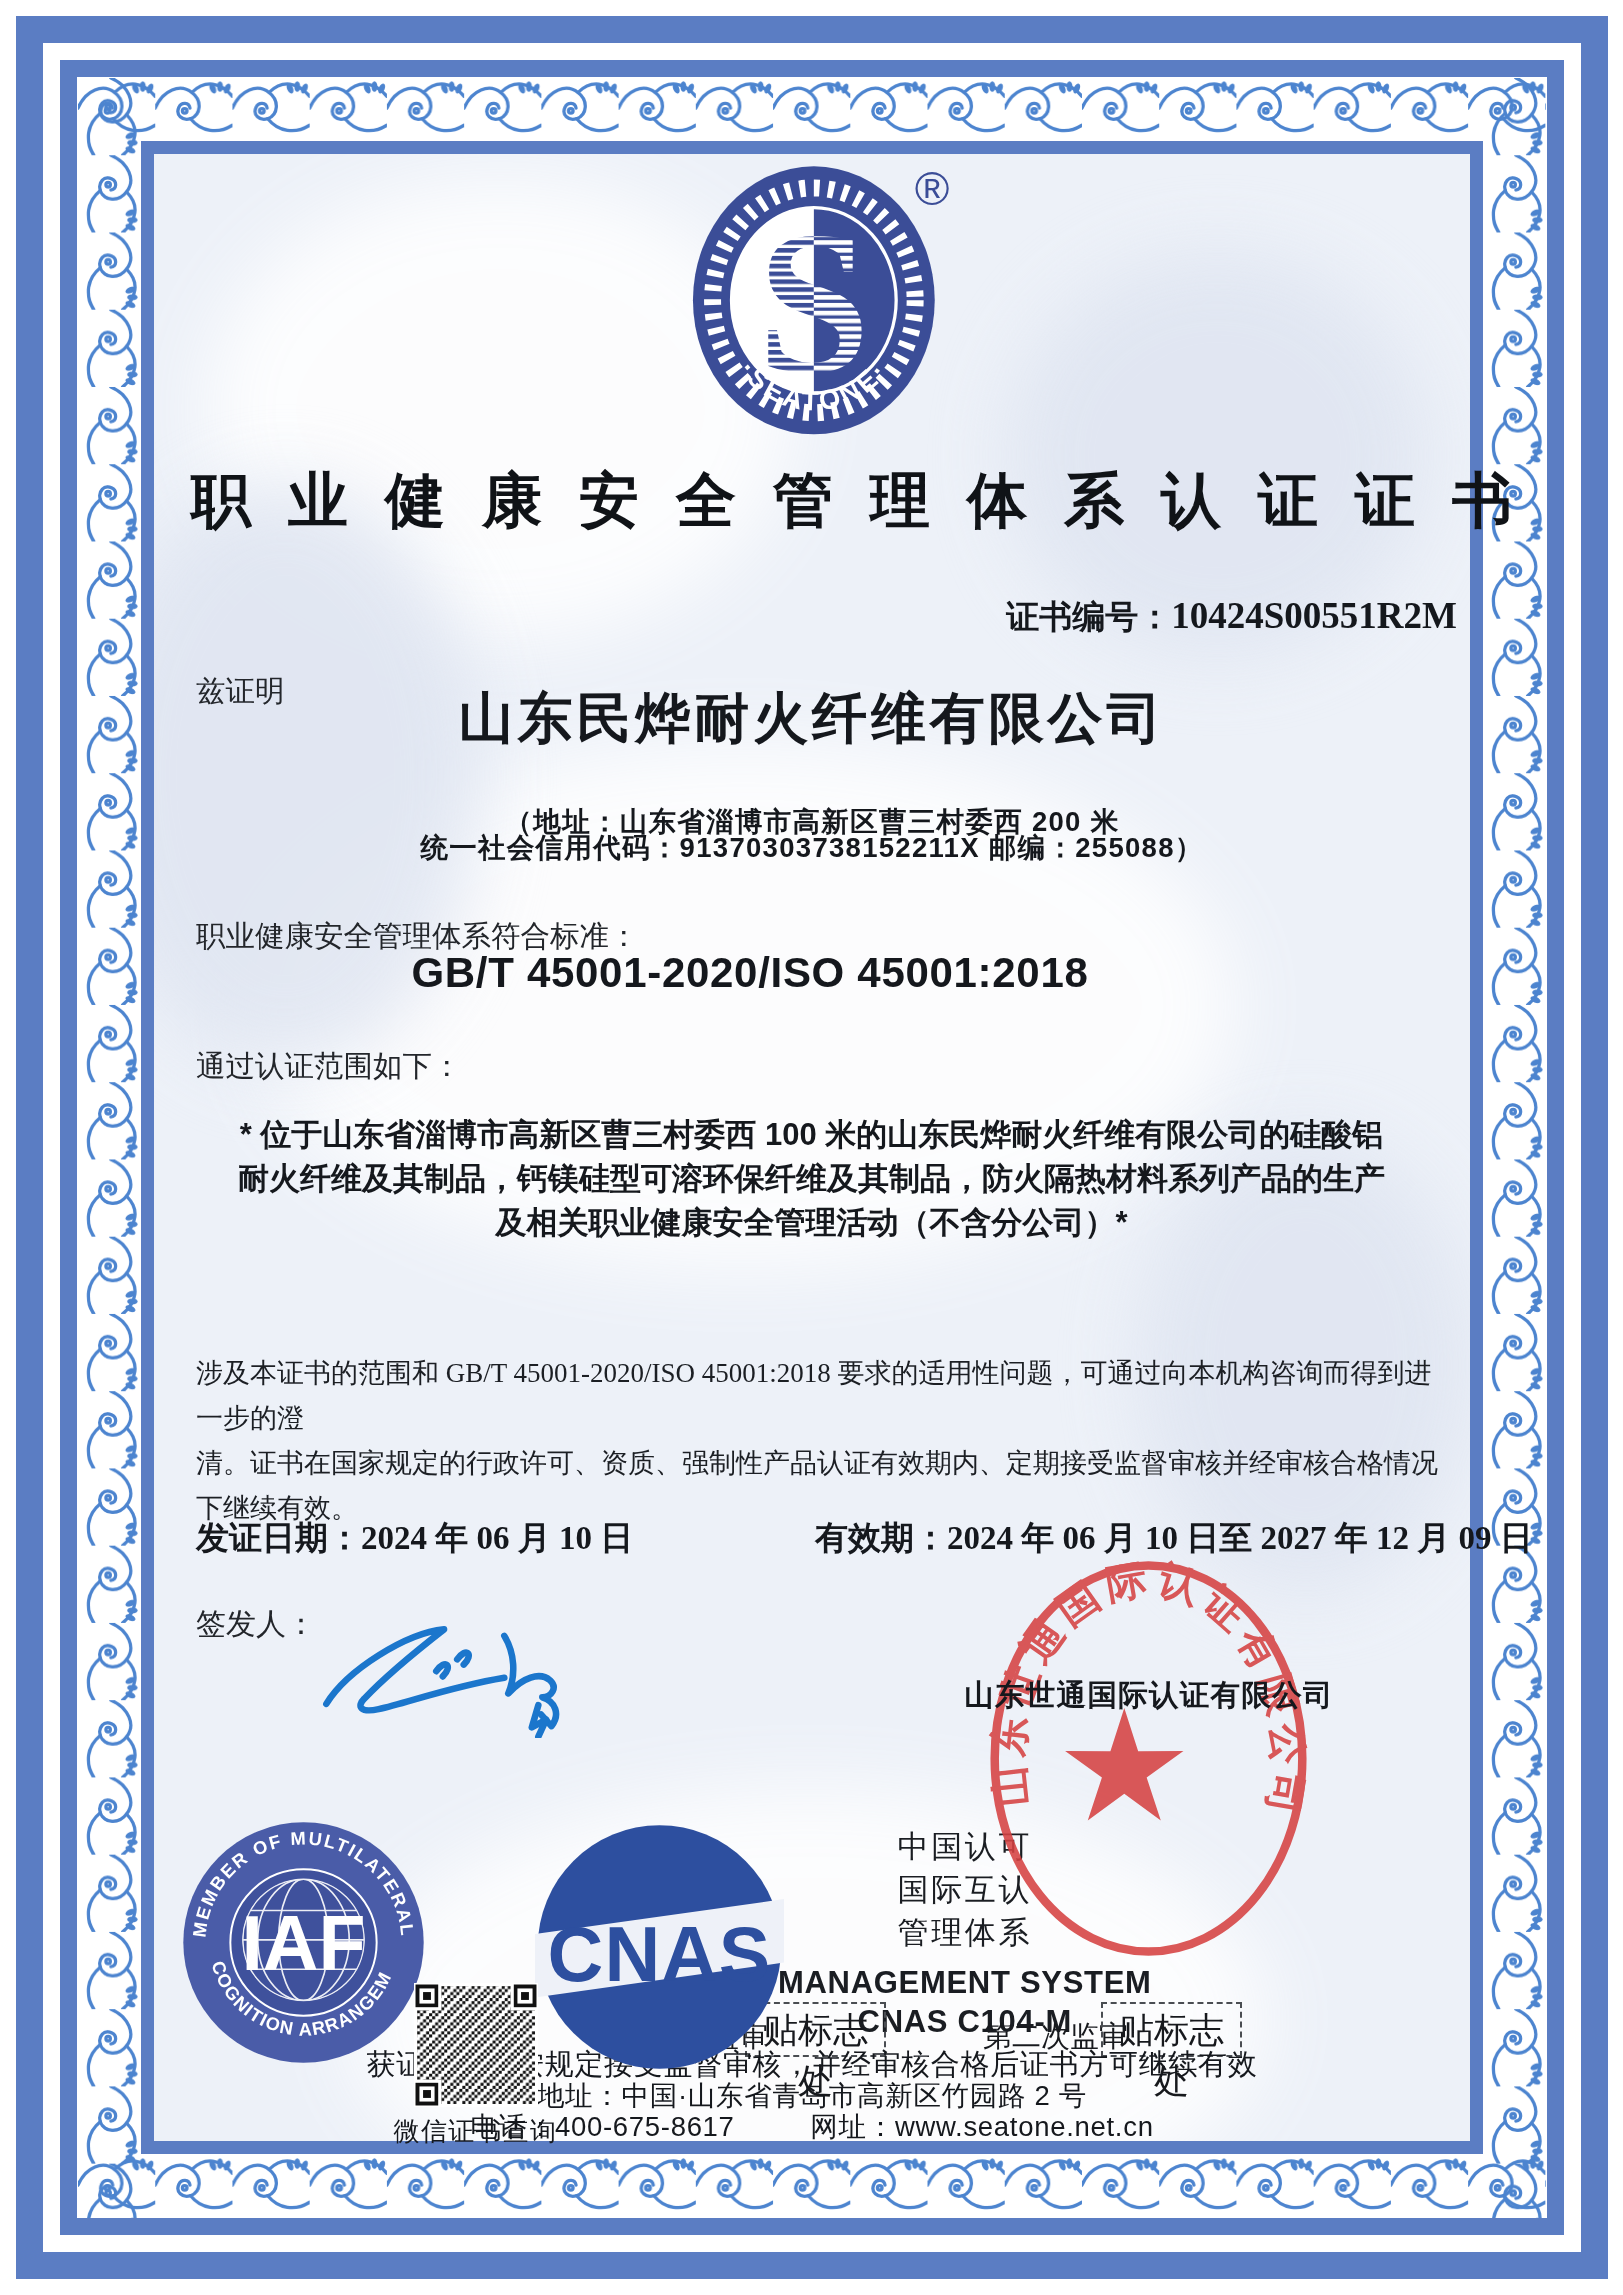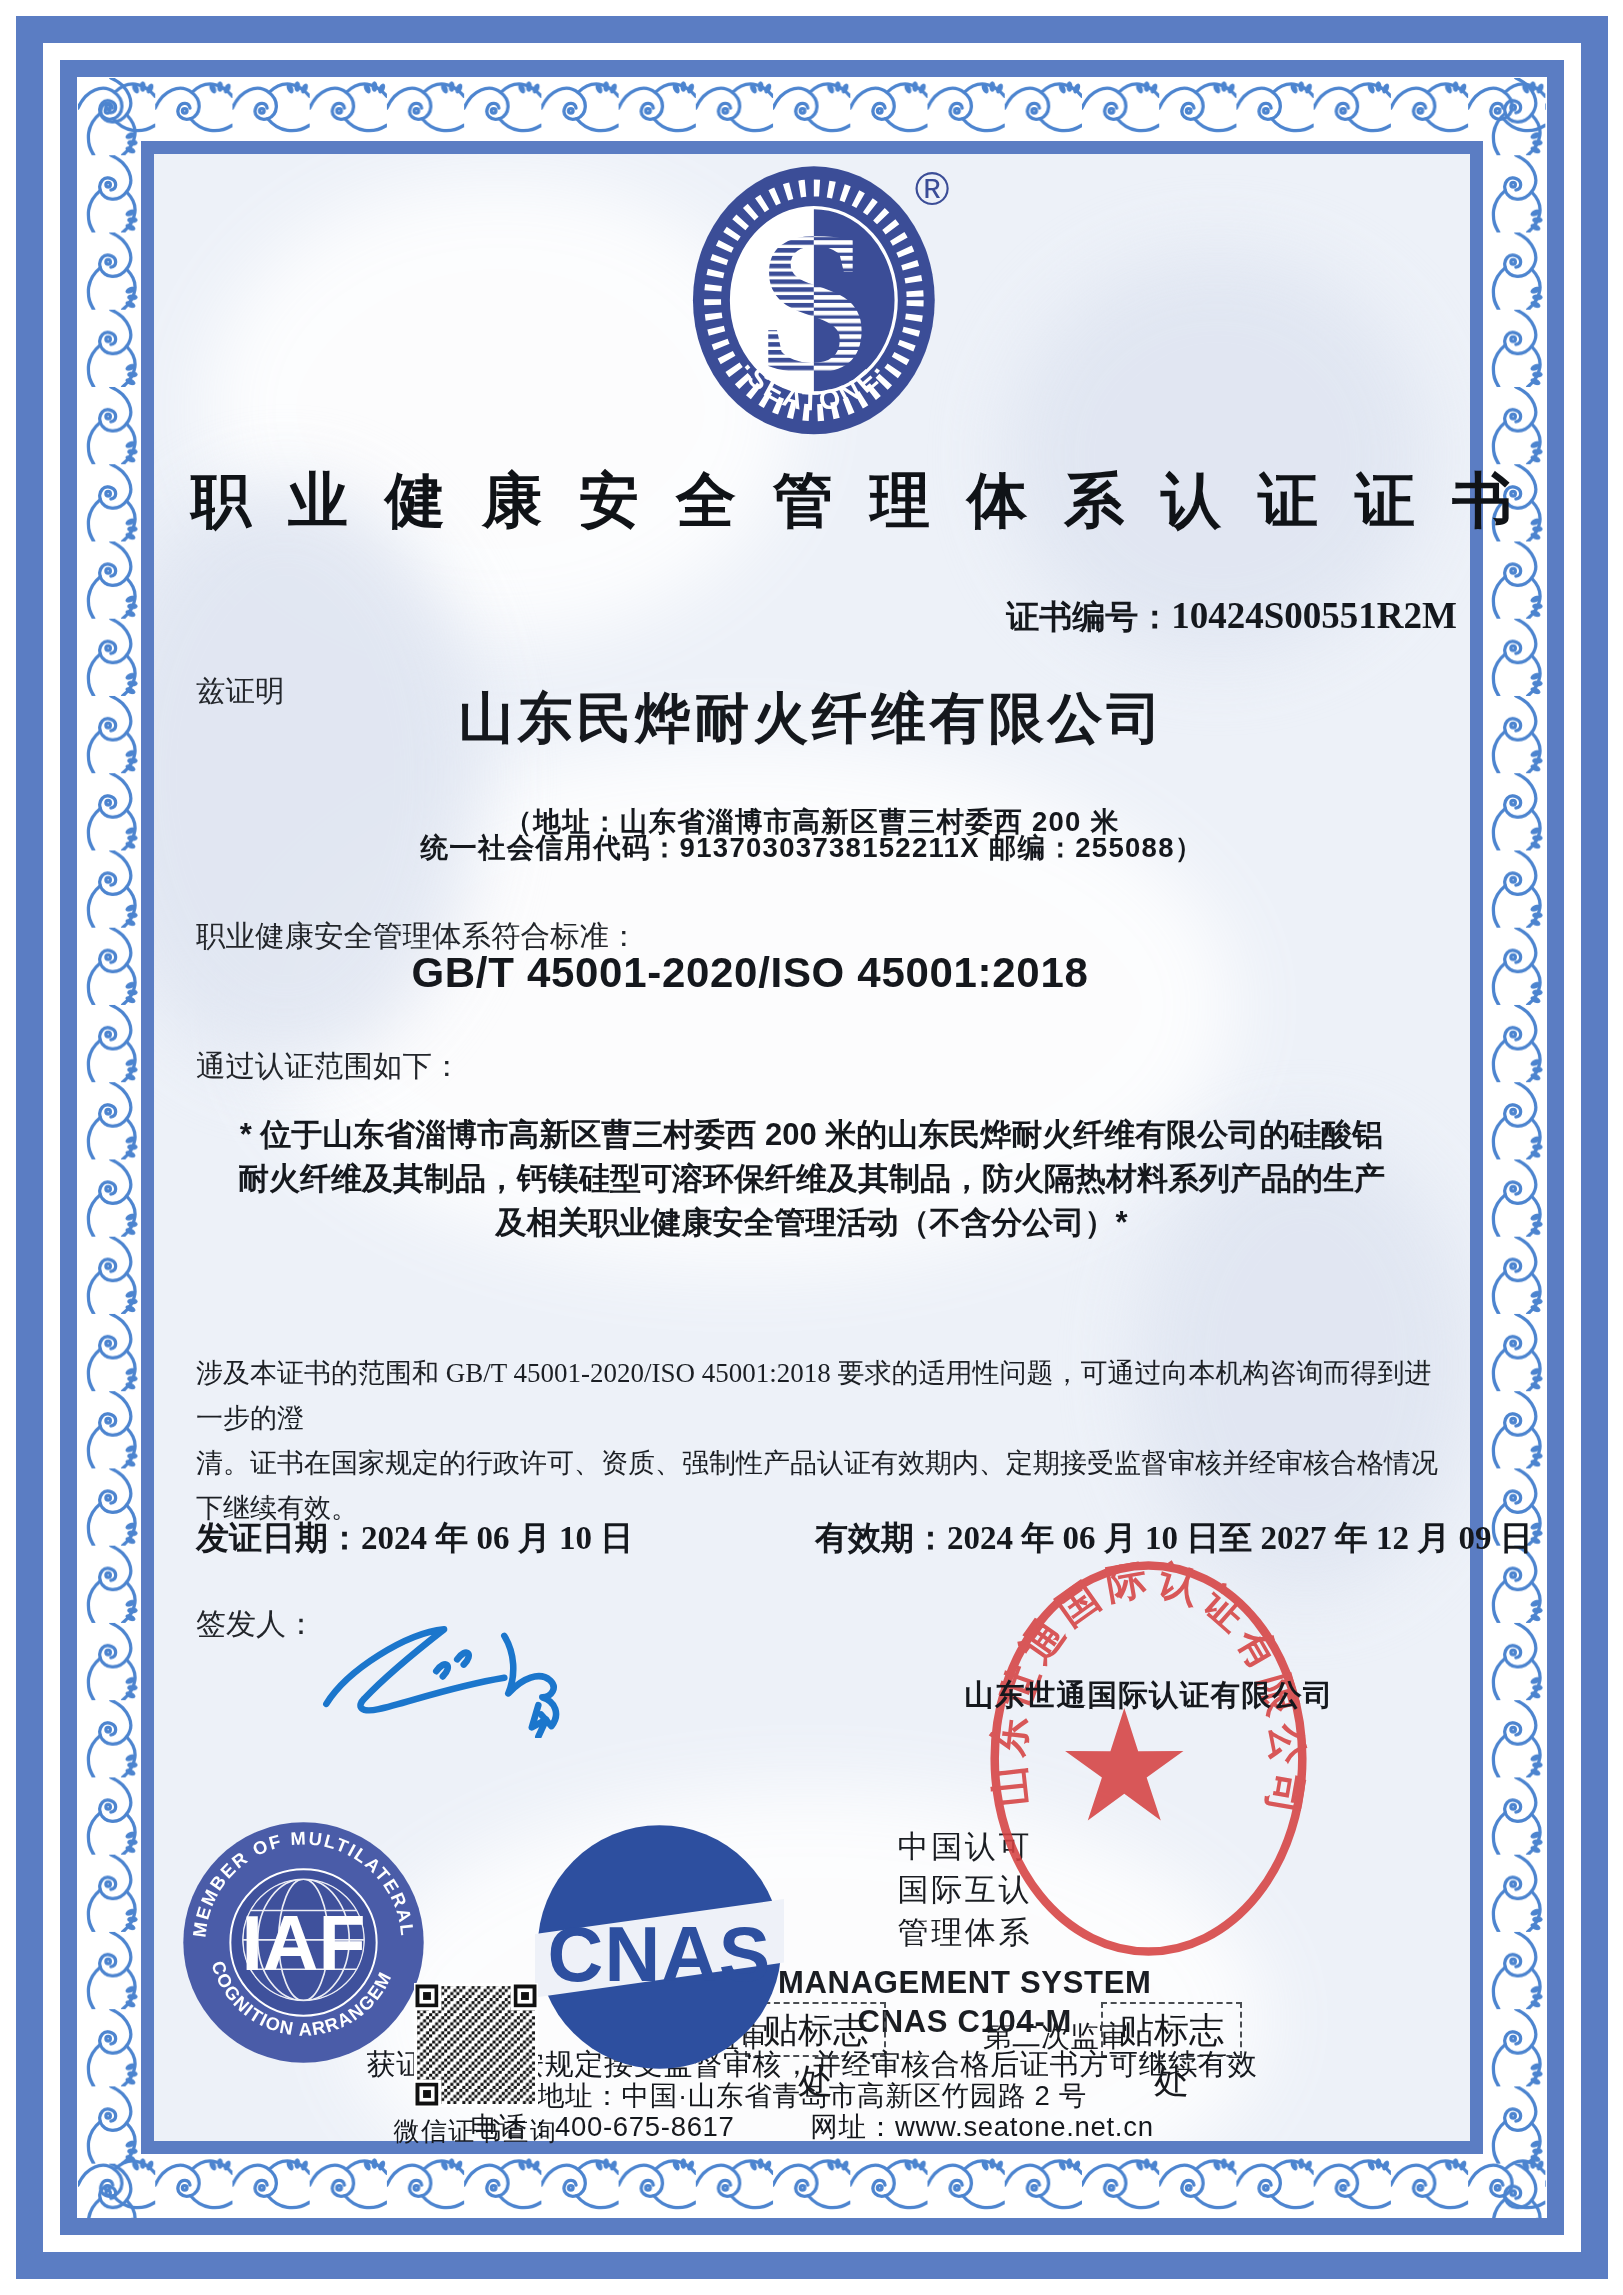--- a/index.html
+++ b/index.html
@@ -157,21 +157,21 @@
 
   <div class="abs label-left z2" style="top:660px;">兹证明</div>
   <div class="abs company z2">山东民烨耐火纤维有限公司</div>
   <div class="abs addr z2" style="top:804px;">（地址：山东省淄博市高新区曹三村委西 200 米</div>
   <div class="abs addr z2" style="top:830px;">统一社会信用代码：91370303738152211X 邮编：255088）</div>
 
   <div class="abs label-left z2" style="top:905px;">职业健康安全管理体系符合标准：</div>
   <div class="abs std-value z2">GB/T 45001-2020/ISO 45001:2018</div>
   <div class="abs label-left z2" style="top:1035px;">通过认证范围如下：</div>
   <div class="abs scope z2">
-    <div>* 位于山东省淄博市高新区曹三村委西 200 米的山东民烨耐火纤维有限公司的硅酸铝</div>
+    <div>* 位于山东省淄博市高新区曹三村委西 100 米的山东民烨耐火纤维有限公司的硅酸铝</div>
     <div>耐火纤维及其制品，钙镁硅型可溶环保纤维及其制品，防火隔热材料系列产品的生产</div>
     <div>及相关职业健康安全管理活动（不含分公司）*</div>
   </div>
 
   <div class="abs legal z2">
     <div>涉及本证书的范围和 GB/T 45001-2020/ISO 45001:2018 要求的适用性问题，可通过向本机构咨询而得到进一步的澄</div>
     <div>清。证书在国家规定的行政许可、资质、强制性产品认证有效期内、定期接受监督审核并经审核合格情况下继续有效。</div>
   </div>
 
   <div class="abs dateline z2" style="left:196px;">

